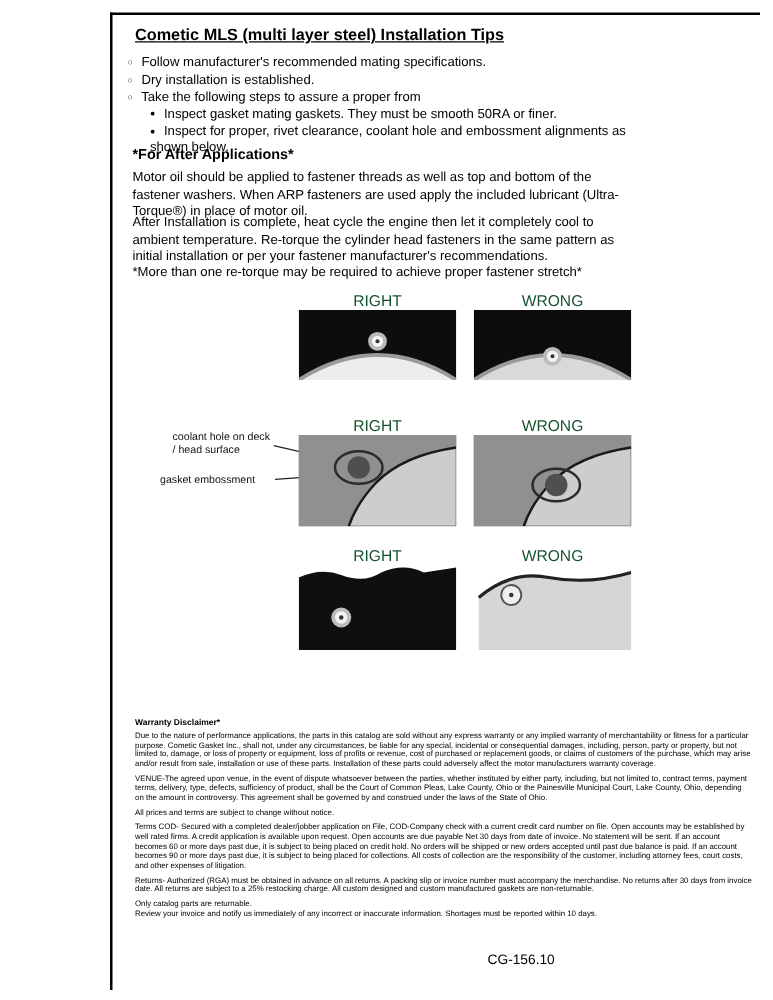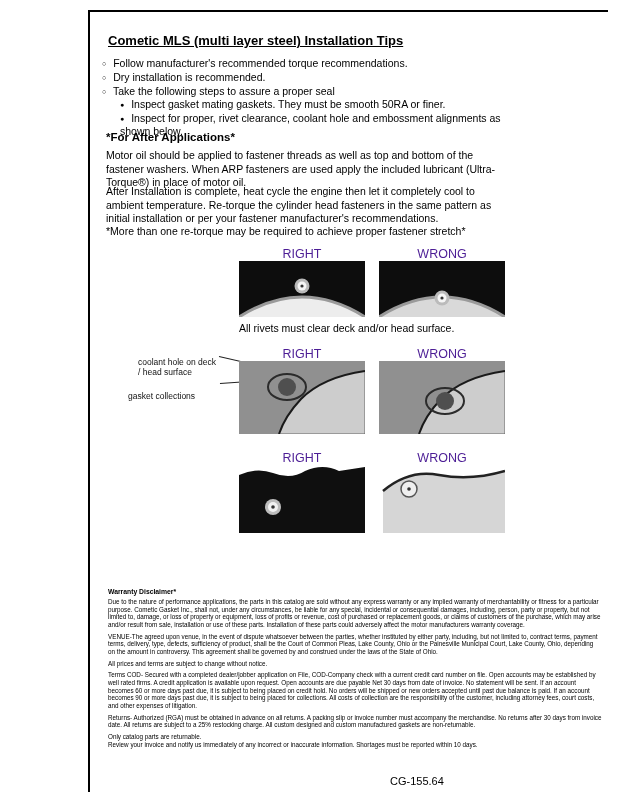--- a/index.html
+++ b/index.html
@@ -1,61 +1,61 @@
 <!DOCTYPE html>
 <html><head>
 <meta charset="utf-8">
 <style>
   * { margin:0; padding:0; box-sizing:border-box; }
   html,body { width:618px; height:800px; background:#ffffff; }
   body { font-family:"Liberation Sans", sans-serif; color:#000; position:relative; overflow:hidden; }
   .frame { position:absolute; left:88px; top:10px; width:520px; height:782px;
            border-top:2px solid #000; border-left:2px solid #000; }
-  .abs { position:absolute;margin-top:13px; }
+  .abs { position:absolute; }
   .title { left:18px; top:8px; font-size:13px; font-weight:bold; text-decoration:underline; }
   .tips { left:12px; top:32px; font-size:10.5px; line-height:1.22; width:420px; }
   .tip { margin-bottom:1px; }
   .tip .marker { font-size:7px; vertical-align:1px; margin-right:4px; }
   .sub { margin-left:18px; }
   .sub .marker { font-size:7px; }
   .diesel-heading { left:16px; top:106px; font-size:11.5px; font-weight:bold; }
   .para { left:16px; font-size:10.5px; line-height:1.3; width:402px; }
   .p1 { top:124px; }
   .p2 { top:160px; }
   .note { top:200px; }
-  .dg-label { width:126px; text-align:center; font-size:12.5px; color:#4c1d95; }
+  .dg-label { width:126px; text-align:center; font-size:12.5px; color:#14532d; }
   .dg-img { width:126px; display:block; }
   .caption { left:149px; font-size:10.5px; }
   .ann { font-size:8.5px; line-height:1.15; color:#111; }
   .conn { position:absolute; height:1px; background:#222; transform-origin:left center; }
   .warranty { left:18px; top:563px; width:494px; }
   .warranty h4 { font-size:6.8px; font-weight:bold; margin-bottom:3px; }
   .warranty p { font-size:6.3px; line-height:1.22; margin-bottom:4px; text-align:left; }
   .pagecode { left:300px; top:750px; font-size:11px; }
   svg { display:block; }
 </style>
 </head>
 <body>
 
 <div class="frame">
 
   <div class="abs title">Cometic MLS (multi layer steel) Installation Tips</div>
 
   <div class="abs tips">
     <div class="tip">
       <span class="marker">○</span>
-      <span>Follow manufacturer's recommended torque recommendations.</span>
+      <span>Follow manufacturer's recommended mating specifications.</span>
     </div>
     <div class="tip">
       <span class="marker">○</span>
-      <span>Dry installation is recommended.</span>
+      <span>Dry installation is established.</span>
     </div>
     <div class="tip">
       <span class="marker">○</span>
-      <span>Take the following steps to assure a proper seal</span>
+      <span>Take the following steps to assure a proper from</span>
     </div>
     <div class="tip sub">
       <span class="marker">●</span>
       <span>Inspect gasket mating gaskets.  They must be smooth 50RA or finer.</span>
     </div>
     <div class="tip sub">
       <span class="marker">●</span>
       <span>Inspect for proper, rivet clearance, coolant hole and embossment alignments as shown below.</span>
     </div>
   </div>
@@ -81,27 +81,26 @@
   <div class="abs dg-img" style="left:289px; top:236px;">
     <svg viewBox="0 0 126 56" width="126" height="56">
       <rect width="126" height="56" fill="#0d0d0d"></rect>
       <path d="M0,56 Q63,16 126,56 Z" fill="#d9d9d9"></path>
       <path d="M0,56 Q63,16 126,56" fill="none" stroke="#9a9a9a" stroke-width="3"></path>
       <circle cx="63" cy="37" r="7.5" fill="#bbbbbb"></circle>
       <circle cx="63" cy="37" r="4.5" fill="#f5f5f5"></circle>
       <circle cx="63" cy="37" r="1.6" fill="#333"></circle>
     </svg>
   </div>
-  <div class="abs caption" style="top:297px;">All rivets must clear deck and/or head surface.</div>
 
   <div class="abs dg-label" style="left:149px; top:322px;">RIGHT</div>
   <div class="abs dg-label" style="left:289px; top:322px;">WRONG</div>
 
   <div class="abs ann" style="left:48px; top:333px; width:80px;">coolant hole on deck / head surface</div>
-  <div class="abs ann" style="left:38px; top:367px; width:92px;">gasket collections</div>
+  <div class="abs ann" style="left:38px; top:367px; width:92px;">gasket embossment</div>
   <div class="conn" style="left:129px; top:344px; width:68px; transform:rotate(13deg);"></div>
   <div class="conn" style="left:130px; top:371px; width:48px; transform:rotate(-4deg);"></div>
 
   <div class="abs dg-img" style="left:149px; top:336px;">
     <svg viewBox="0 0 126 73" width="126" height="73">
       <rect width="126" height="73" fill="#cdcdcd" stroke="#666" stroke-width="1"></rect>
       <path d="M0,0 H126 V10 Q84,16 62,38 Q46,55 40,73 H0 Z" fill="#909090"></path>
       <path d="M126,10 Q84,16 62,38 Q46,55 40,73" fill="none" stroke="#1a1a1a" stroke-width="2"></path>
       <ellipse cx="48" cy="26" rx="19" ry="13" fill="none" stroke="#2b2b2b" stroke-width="2"></ellipse>
       <circle cx="48" cy="26" r="9" fill="#4f4f4f"></circle>
@@ -141,15 +140,15 @@
     <h4>Warranty Disclaimer*</h4>
     <p>Due to the nature of performance applications, the parts in this catalog are sold without any express warranty or any implied warranty of merchantability or fitness for a particular purpose.  Cometic Gasket Inc., shall not, under any circumstances, be liable for any special, incidental or consequential damages, including, person, party or property, but not limited to, damage, or loss of property or equipment, loss of profits or revenue, cost of purchased or replacement goods, or claims of customers of the purchase, which may arise and/or result from sale, installation or use of these parts.  Installation of these parts could adversely affect the motor manufacturers warranty coverage.</p>
     <p>VENUE-The agreed upon venue, in the event of dispute whatsoever between the parties, whether instituted by either party, including, but not limited to, contract terms, payment terms, delivery, type, defects, sufficiency of product, shall be the Court of Common Pleas, Lake County, Ohio or the Painesville Municipal Court, Lake County, Ohio, depending on the amount in controversy. This agreement shall be governed by and construed under the laws of the State of Ohio.</p>
     <p>All prices and terms are subject to change without notice.</p>
     <p>Terms COD- Secured with a completed dealer/jobber application on File, COD-Company check with a current credit card number on file.  Open accounts may be established by well rated firms.  A credit application is available upon request.  Open accounts are due payable Net 30 days from date of invoice.  No statement will be sent.  If an account becomes 60 or more days past due, it is subject to being placed on credit hold.  No orders will be shipped or new orders accepted until past due balance is paid.  If an account becomes 90 or more days past due, it is subject to being placed for collections.  All costs of collection are the responsibility of the customer, including attorney fees, court costs, and other expenses of litigation.</p>
     <p>Returns- Authorized (RGA) must be obtained in advance on all returns.  A packing slip or invoice number must accompany the merchandise.  No returns after 30 days from invoice date.  All returns are subject to a 25% restocking charge.  All custom designed and custom manufactured gaskets are non-returnable.</p>
     <p style="margin-bottom:0;">Only catalog parts are returnable.</p>
     <p>Review your invoice and notify us immediately of any incorrect or inaccurate information.  Shortages must be reported within 10 days.</p>
   </div>
 
-  <div class="abs pagecode">CG-155.64</div>
+  <div class="abs pagecode">CG-156.10</div>
 
 </div>
 
 </body></html>

